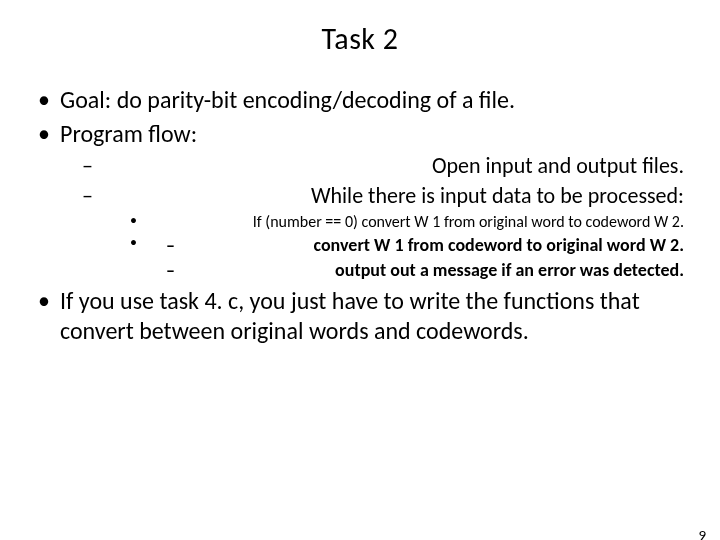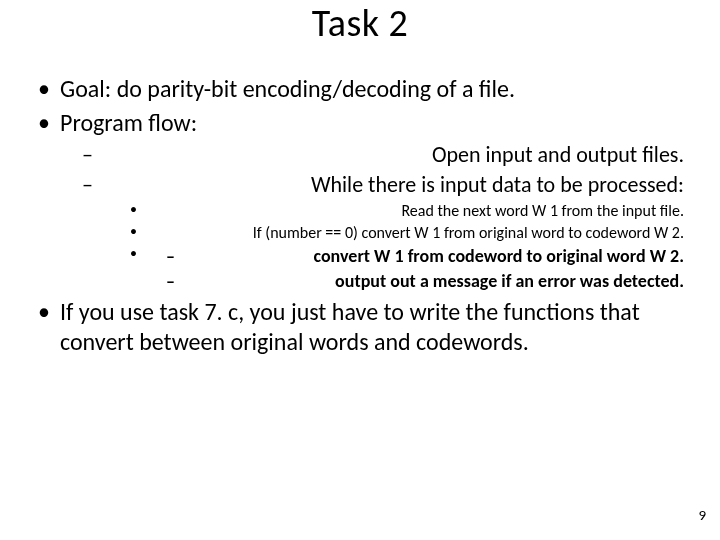--- a/index.html
+++ b/index.html
@@ -13,22 +13,23 @@
     overflow: hidden;
   }
   .slide {
     position: relative;
     width: 720px;
     height: 540px;
     box-sizing: border-box;
   }
   .title {
     text-align: center;
-    font-size: 38px;
+    font-size: 30px;
     font-weight: 400;
+    margin-top: 20px;
     margin-bottom: 28px;
     letter-spacing: 0.5px;
   }
   .content {
     padding: 0 36px 0 36px;
   }
   ul { margin: 0; padding: 0; list-style: none; }
   li { margin: 0; padding: 0; }
 
   
@@ -118,30 +119,29 @@
   <div class="content">
     <ul class="l1">
       <li>Goal: do parity-bit encoding/decoding of a file.</li>
       <li>
         <span>Program flow:</span>
         <ul class="l2">
           <li>Open input and output files.</li>
           <li>
             <span>While there is input data to be processed:</span>
             <ul class="l3">
-              <li>Read the next word W 1 from the input file.</li>
               <li>If (number == 0) convert W 1 from original word to codeword  W 2.</li>
               <li>
                 <ul class="l4">
                   <li>convert W 1 from codeword to original word  W 2.</li>
                   <li>output out a message if an error was detected.</li>
                 </ul>
               </li>
             </ul>
           </li>
         </ul>
       </li>
-      <li>If you use task 7. c, you just have to write the functions that convert between original words and codewords.</li>
+      <li>If you use task 4. c, you just have to write the functions that convert between original words and codewords.</li>
     </ul>
   </div>
 
   <div class="pagenum">9</div>
 </div>
 
 </body></html>

